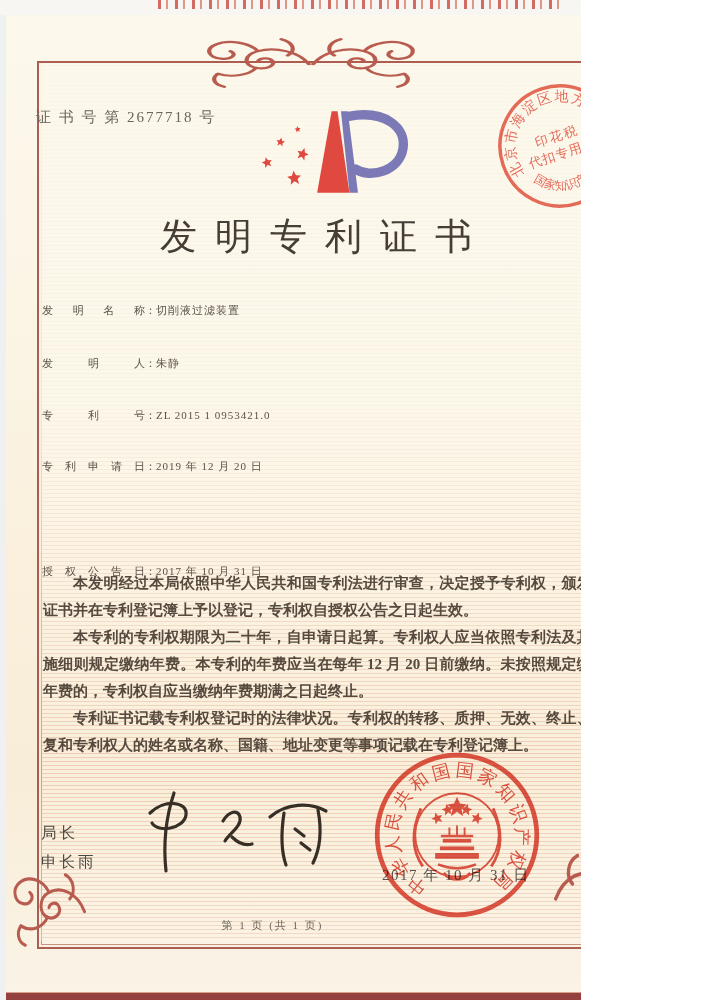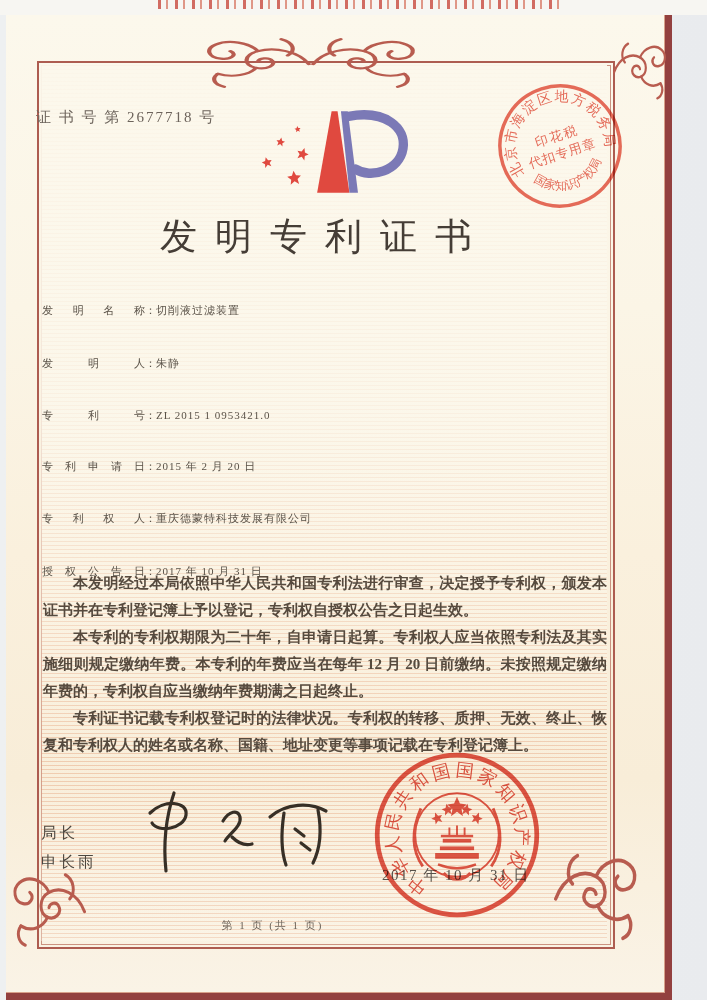--- a/index.html
+++ b/index.html
@@ -1,17 +1,17 @@
 <!DOCTYPE html>
 <html><head>
 <meta charset="utf-8">
 <style>
   html,body{margin:0;padding:0;}
   body{width:707px;height:1000px;font-family:"Liberation Serif","DejaVu Serif",serif;}
-  .page{position:relative;width:707px;height:1000px;background:linear-gradient(90deg,#eef0f1 0%,#e9ebee 100%);overflow:hidden;}
+  .page{position:relative;width:581px;height:1000px;background:linear-gradient(90deg,#eef0f1 0%,#e9ebee 100%);overflow:hidden;}
   .scan-top-strip{position:absolute;left:0;top:0;width:707px;height:15px;background:#f7f6f2;}
   .paper{position:absolute;left:6px;top:15px;width:666px;height:985px;box-sizing:border-box;
          background:linear-gradient(180deg,#fcf8ec 0%,#fbf5e6 30%,#faf0dd 55%,#f8edd8 78%,#faf3e6 100%);
          border-right:7px solid #93403f;border-bottom:7px solid #93403f;
          box-shadow:inset -1px 0 0 #d8a08a, inset 0 -1px 0 #d8a08a;}
   .top-ornament{position:absolute;left:158px;top:0;width:402px;height:9px;opacity:.8;
          background:repeating-linear-gradient(90deg,#c8493f 0 3px,transparent 3px 8px,#d97f6c 8px 10px,transparent 10px 17px);}
   .frame{position:absolute;left:37px;top:61px;width:574px;height:884px;border:2px solid #ad5c50;}
   .frame-inner{position:absolute;inset:2px;border:1px solid #cb9280;}
   .guilloche{position:absolute;left:41px;top:65px;width:566px;height:876px;
@@ -117,24 +117,21 @@
   <div class="field-row" style="top:303px;">
     <span class="field-label">发明名称</span><span>：</span><span class="field-value">切削液过滤装置</span>
   </div>
   <div class="field-row" style="top:356px;">
     <span class="field-label">发明人</span><span>：</span><span class="field-value">朱静</span>
   </div>
   <div class="field-row" style="top:408px;">
     <span class="field-label">专利号</span><span>：</span><span class="field-value">ZL 2015 1 0953421.0</span>
   </div>
   <div class="field-row" style="top:459px;">
-    <span class="field-label">专利申请日</span><span>：</span><span class="field-value">2015 年 2 月 20 日</span>
-  </div>
-  <div class="field-row" style="top:511px;">
-    <span class="field-label">专利权人</span><span>：</span><span class="field-value">重庆德蒙特科技发展有限公司</span>
+    <span class="field-label">专利申请日</span><span>：</span><span class="field-value">2019 年 12 月 20 日</span>
   </div>
   <div class="field-row" style="top:564px;">
     <span class="field-label">授权公告日</span><span>：</span><span class="field-value">2017 年 10 月 31 日</span>
   </div>
 
   <div class="body-text">
     <p>本发明经过本局依照中华人民共和国专利法进行审查，决定授予专利权，颁发本证书并在专利登记簿上予以登记，专利权自授权公告之日起生效。</p>
     <p>本专利的专利权期限为二十年，自申请日起算。专利权人应当依照专利法及其实施细则规定缴纳年费。本专利的年费应当在每年 12 月 20 日前缴纳。未按照规定缴纳年费的，专利权自应当缴纳年费期满之日起终止。</p>
     <p>专利证书记载专利权登记时的法律状况。专利权的转移、质押、无效、终止、恢复和专利权人的姓名或名称、国籍、地址变更等事项记载在专利登记簿上。</p>
   </div>

